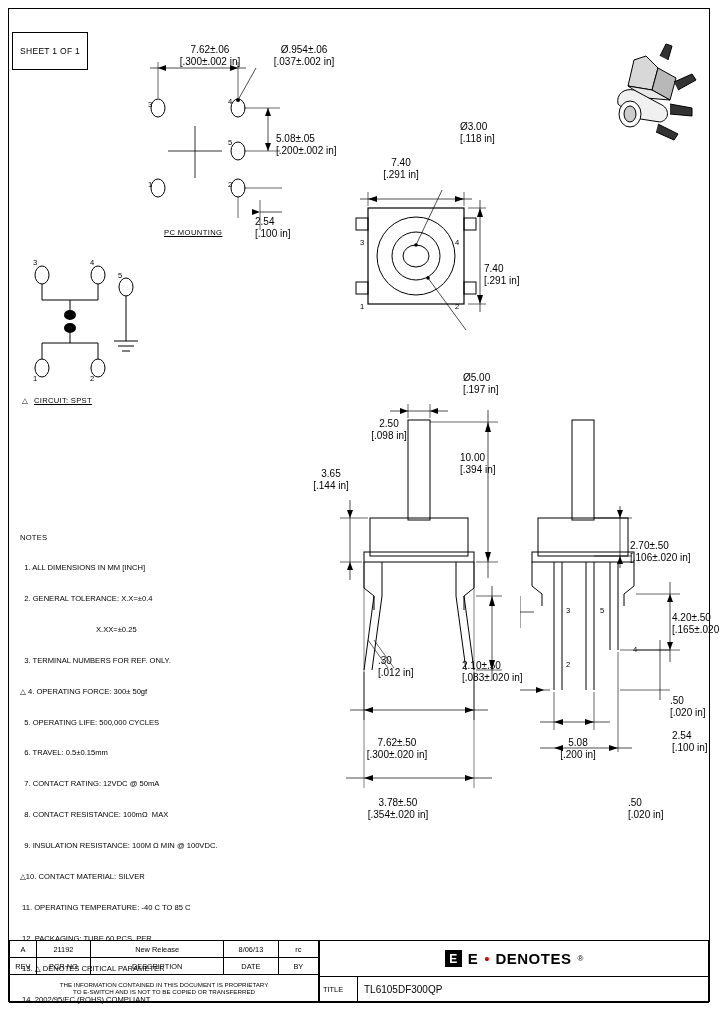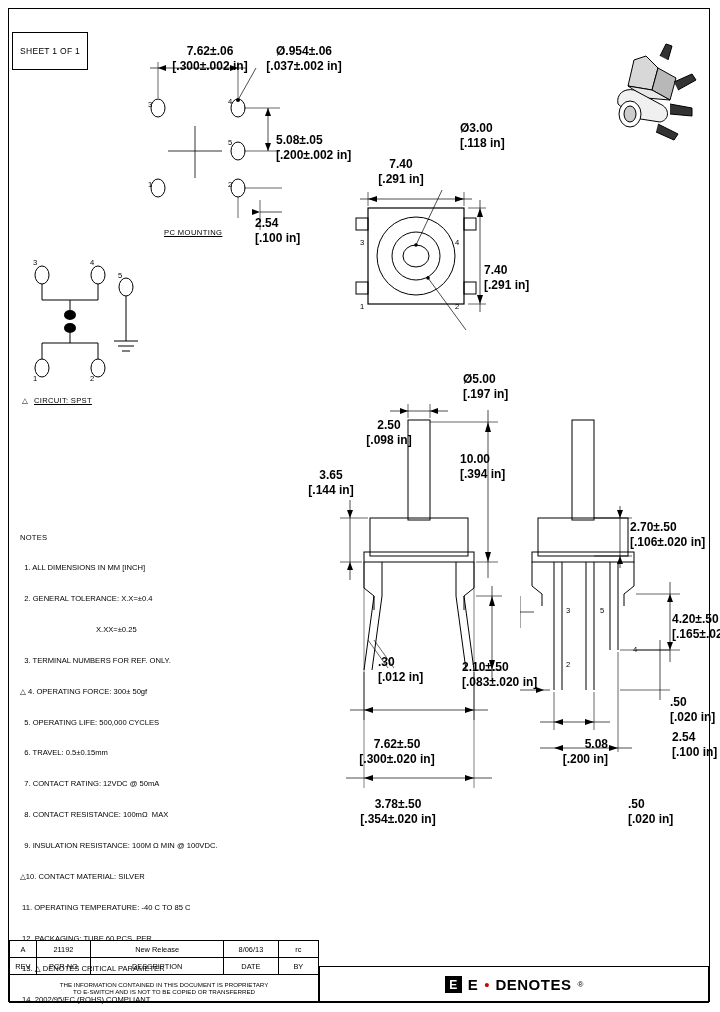--- a/index.html
+++ b/index.html
@@ -1,21 +1,21 @@
 <!DOCTYPE html>
 <html><head>
 <meta charset="utf-8">
 <style>
   html,body{margin:0;padding:0;background:#ffffff;}
   body{width:720px;height:1012px;font-family:"Liberation Sans",sans-serif;color:#000;}
   .page{position:relative;width:720px;height:1012px;background:#fff;overflow:hidden;}
   .frame{position:absolute;left:8px;top:8px;width:702px;height:994px;border:1.5px solid #000;box-sizing:border-box;}
   .sheetbox{position:absolute;left:12px;top:32px;border:1px solid #000;padding:13px 7px;font-size:8.5px;letter-spacing:.3px;background:#fff;}
   .txt{position:absolute;font-size:7.6px;line-height:1.25;white-space:pre;letter-spacing:.1px;}
-  .dimtxt{position:absolute;font-size:12px;line-height:1.22;white-space:pre;text-align:center;font-weight:bold;}
+  .dimtxt{position:absolute;font-size:10px;line-height:1.22;white-space:pre;text-align:center;}
   .notes{position:absolute;left:20px;top:512px;font-size:7.6px;line-height:1.355;white-space:pre;}
   .notes .hdr{letter-spacing:.2px;}
   
   .tb{position:absolute;left:9px;bottom:9px;width:700px;}
   .tbl{border-collapse:collapse;font-size:7.4px;}
   .tbl td{border:1px solid #000;padding:0;vertical-align:middle;}
   .ctr{text-align:center;}
   .sm{font-size:6.2px;line-height:1.12;}
   .logo-wrap{display:flex;align-items:center;justify-content:center;gap:6px;}
   .logo-e{width:17px;height:17px;background:#000;color:#fff;font-weight:bold;font-size:12px;display:flex;align-items:center;justify-content:center;}
@@ -276,29 +276,29 @@
     <polygon points="74,322 65,319 65,325" fill="#000"></polygon>
     <line x1="20" y1="348" x2="112" y2="348" stroke="#000" stroke-width="0.7"></line>
     <polygon points="34,348 43,345 43,351" fill="#000"></polygon>
     <polygon points="98,348 89,345 89,351" fill="#000"></polygon>
 
     <line x1="0" y1="290" x2="30" y2="290" stroke="#000" stroke-width="0.7"></line>
     <polygon points="24,290 16,287 16,293" fill="#000"></polygon>
     <line x1="0" y1="212" x2="14" y2="212" stroke="#000" stroke-width="0.7"></line>
     <line x1="0" y1="196" x2="0" y2="228" stroke="#000" stroke-width="0.7"></line>
   </svg>
-  <div class="dimtxt" style="left:630px;top:520px;width:76px;text-align:left;">2.70±.50
+  <div class="dimtxt" style="left:630px;top:540px;width:76px;text-align:left;">2.70±.50
 [.106±.020 in]</div>
   <div class="dimtxt" style="left:672px;top:612px;width:52px;text-align:left;">4.20±.50
 [.165±.020 in]</div>
   <div class="dimtxt" style="left:670px;top:695px;width:46px;text-align:left;">.50
 [.020 in]</div>
   <div class="dimtxt" style="left:672px;top:730px;width:46px;text-align:left;">2.54
 [.100 in]</div>
-  <div class="dimtxt" style="left:548px;top:737px;width:60px;text-align:right;">5.08
+  <div class="dimtxt" style="left:548px;top:737px;width:60px;text-align:center;">5.08
 [.200 in]</div>
   <div class="dimtxt" style="left:628px;top:797px;width:48px;text-align:left;">.50
 [.020 in]</div>
   <div class="txt" style="left:566px;top:606px;">3</div>
   <div class="txt" style="left:600px;top:606px;">5</div>
   <div class="txt" style="left:633px;top:645px;">4</div>
   <div class="txt" style="left:566px;top:660px;">2</div>
 
   <div class="notes">
     <div class="hdr">NOTES</div>
@@ -356,20 +356,24 @@
               <td colspan="6" style="padding:0;">
                 <div class="logo-wrap">
                   <span class="logo-e">E</span>
                   <span class="logo-txt">E</span>
                   <span class="dot">•</span>
                   <span class="logo-txt">DENOTES</span>
                   <span style="font-size:8px;vertical-align:super;">®</span>
                 </div>
               </td>
             </tr>
+            <tr style="height:26px;">
+              <td style="width:34px;padding-left:3px;">TITLE</td>
+              <td colspan="5" style="font-size:10px;padding-left:6px;">TL6105DF300QP</td>
+            </tr>
           </tbody>
               </table>
         </td>
       </tr>
     </tbody>
       </table>
   </div>
 </div>
 
 </body></html>

